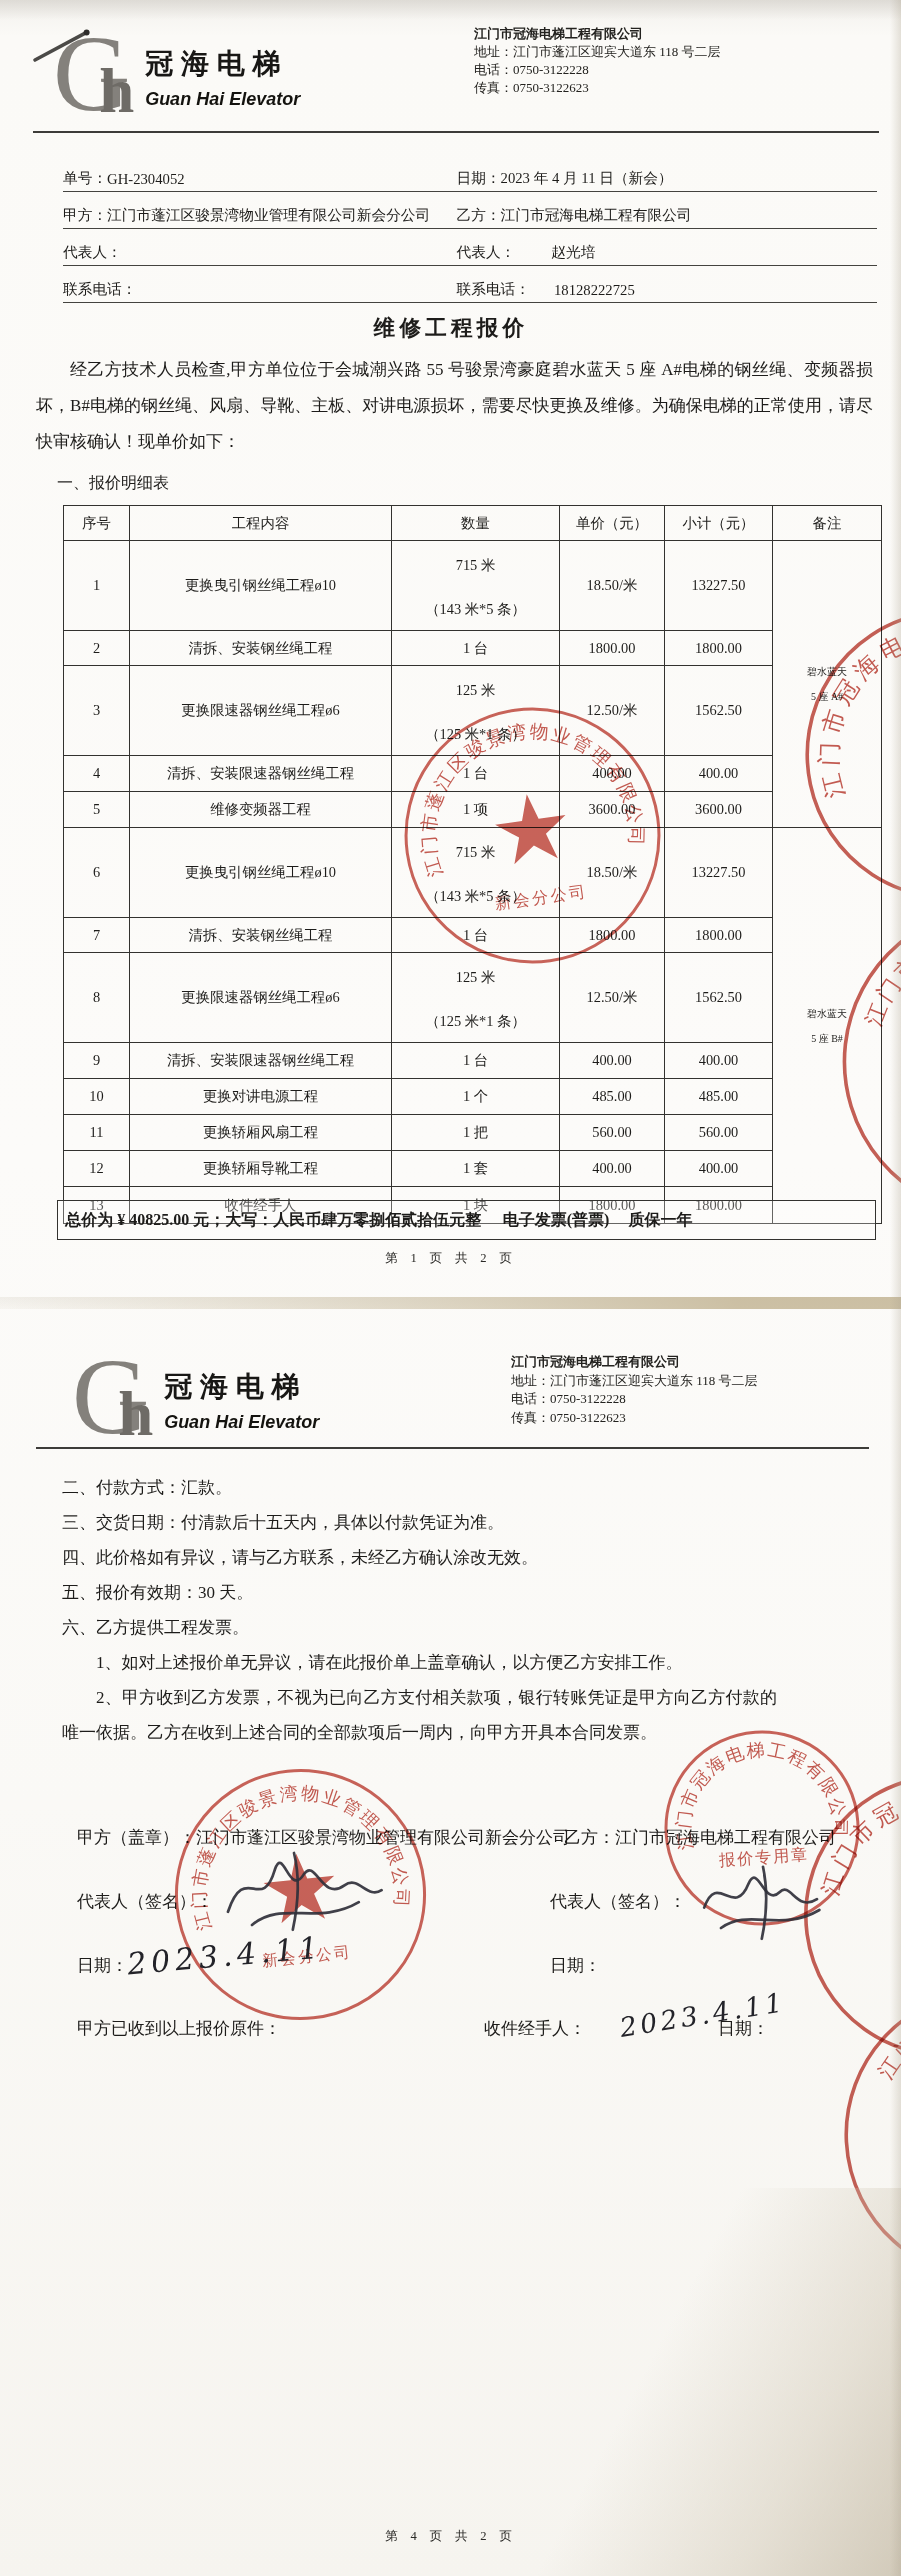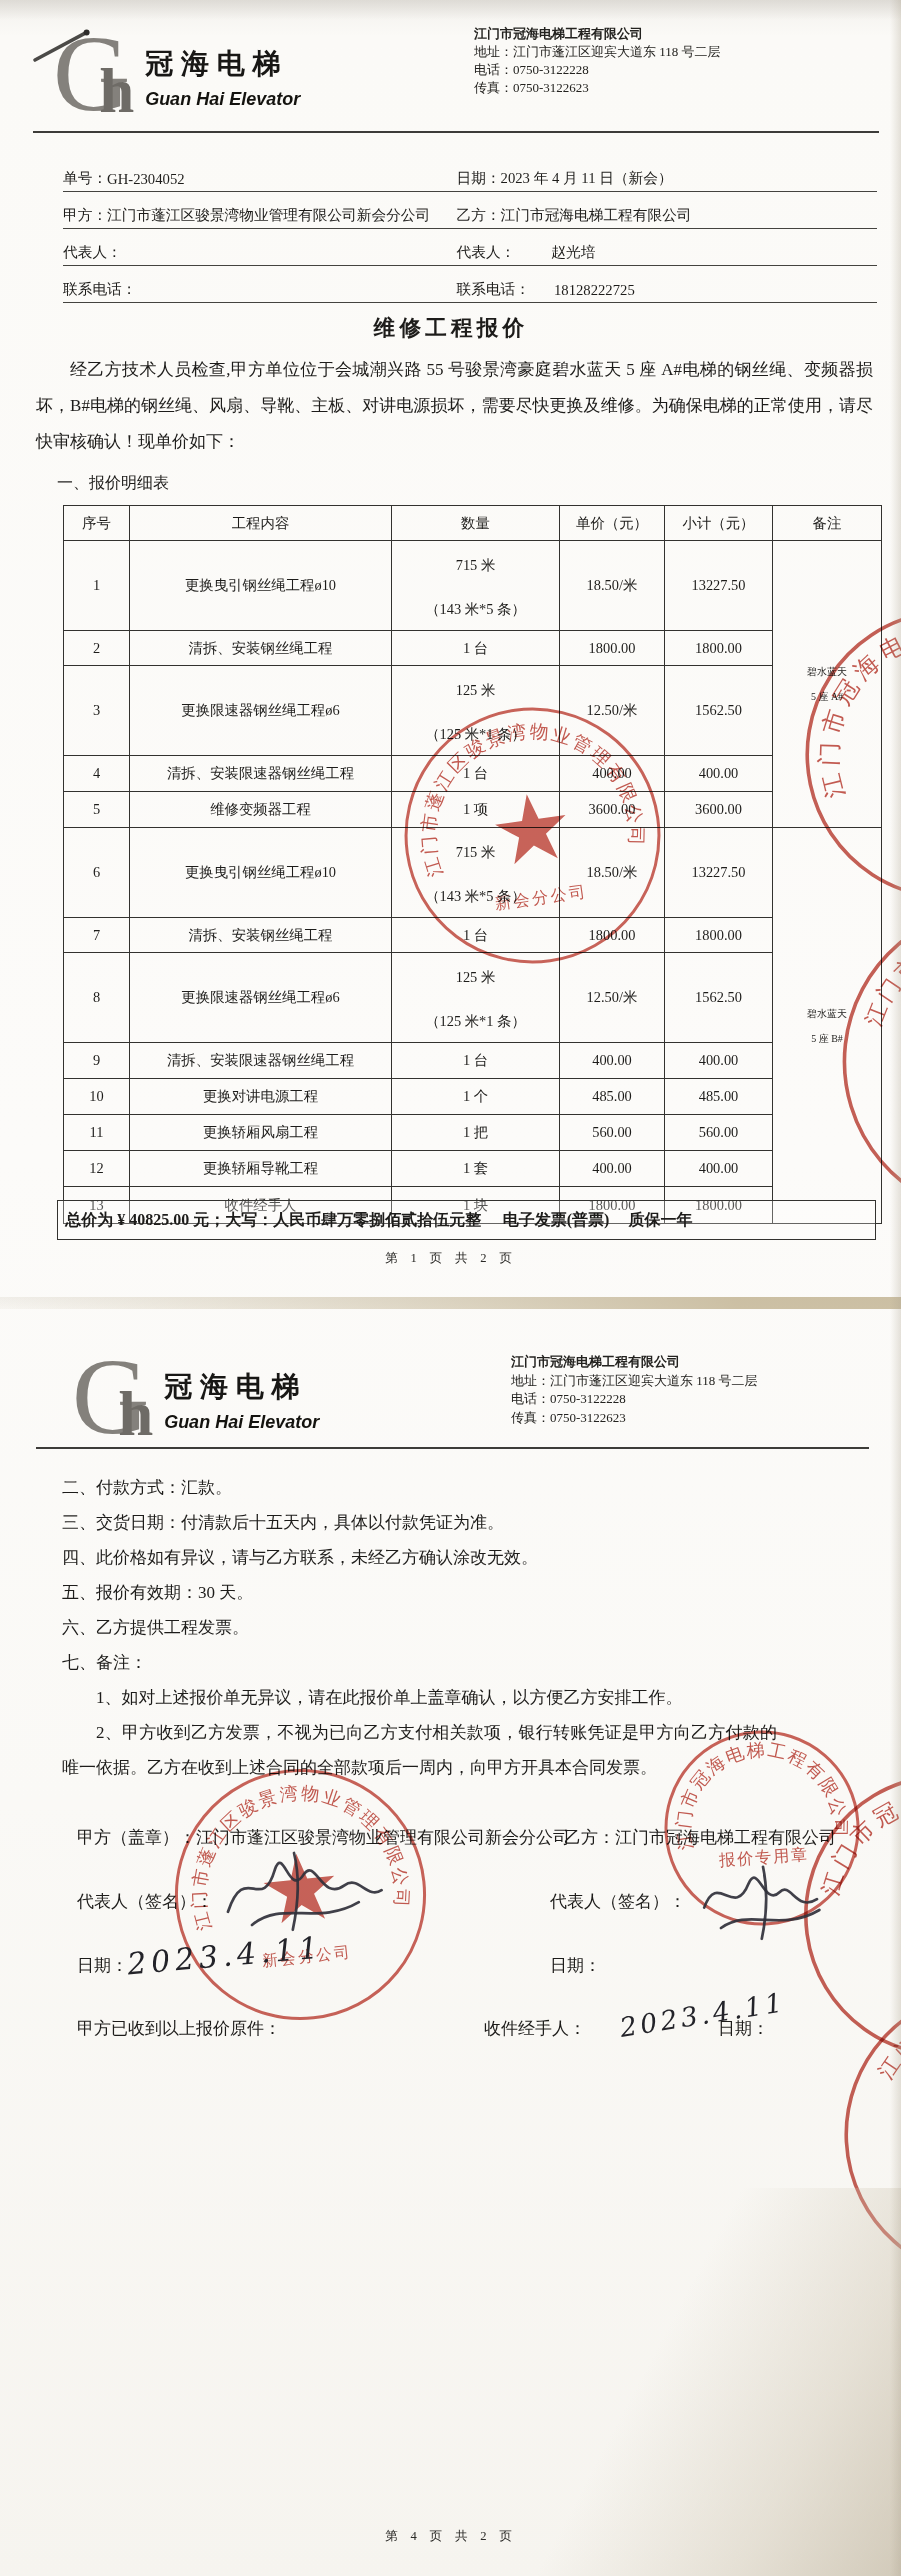--- a/index.html
+++ b/index.html
@@ -344,21 +344,20 @@
     </div>
 
     <div class="rule" style="left:36px;right:33px;top:141px;"></div>
 
     <div class="clauses">
       <div class="cl">二、付款方式：汇款。</div>
       <div class="cl">三、交货日期：付清款后十五天内，具体以付款凭证为准。</div>
       <div class="cl">四、此价格如有异议，请与乙方联系，未经乙方确认涂改无效。</div>
       <div class="cl">五、报价有效期：30 天。</div>
       <div class="cl">六、乙方提供工程发票。</div>
-      <div class="cl">七、备注：</div>
       <div class="note">1、如对上述报价单无异议，请在此报价单上盖章确认，以方便乙方安排工作。</div>
       <p class="note2">2、甲方收到乙方发票，不视为已向乙方支付相关款项，银行转账凭证是甲方向乙方付款的唯一依据。乙方在收到上述合同的全部款项后一周内，向甲方开具本合同发票。</p>
     </div>
 
     <div class="sigrow" style="left:77px;top:520px;">
       <span>甲方（盖章）：</span><span>江门市蓬江区骏景湾物业管理有限公司新会分公司</span>
     </div>
     <div class="sigrow" style="left:564px;top:520px;">
       <span>乙方：</span><span>江门市冠海电梯工程有限公司</span>
     </div>

